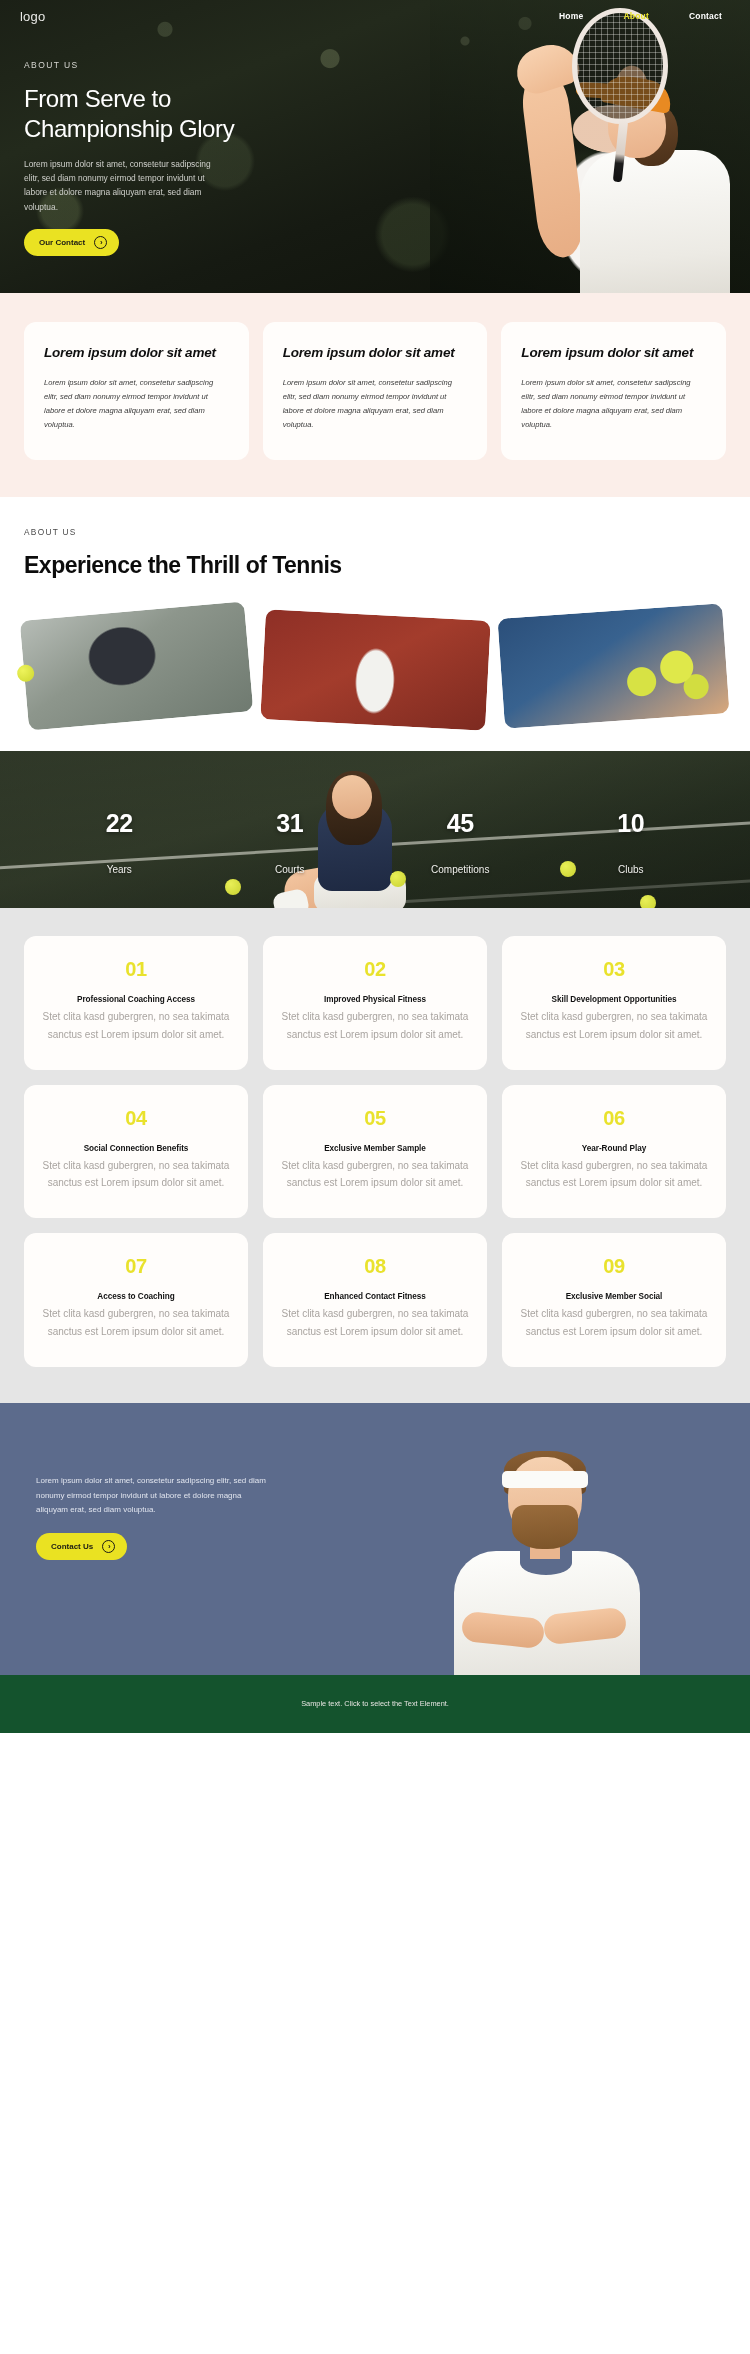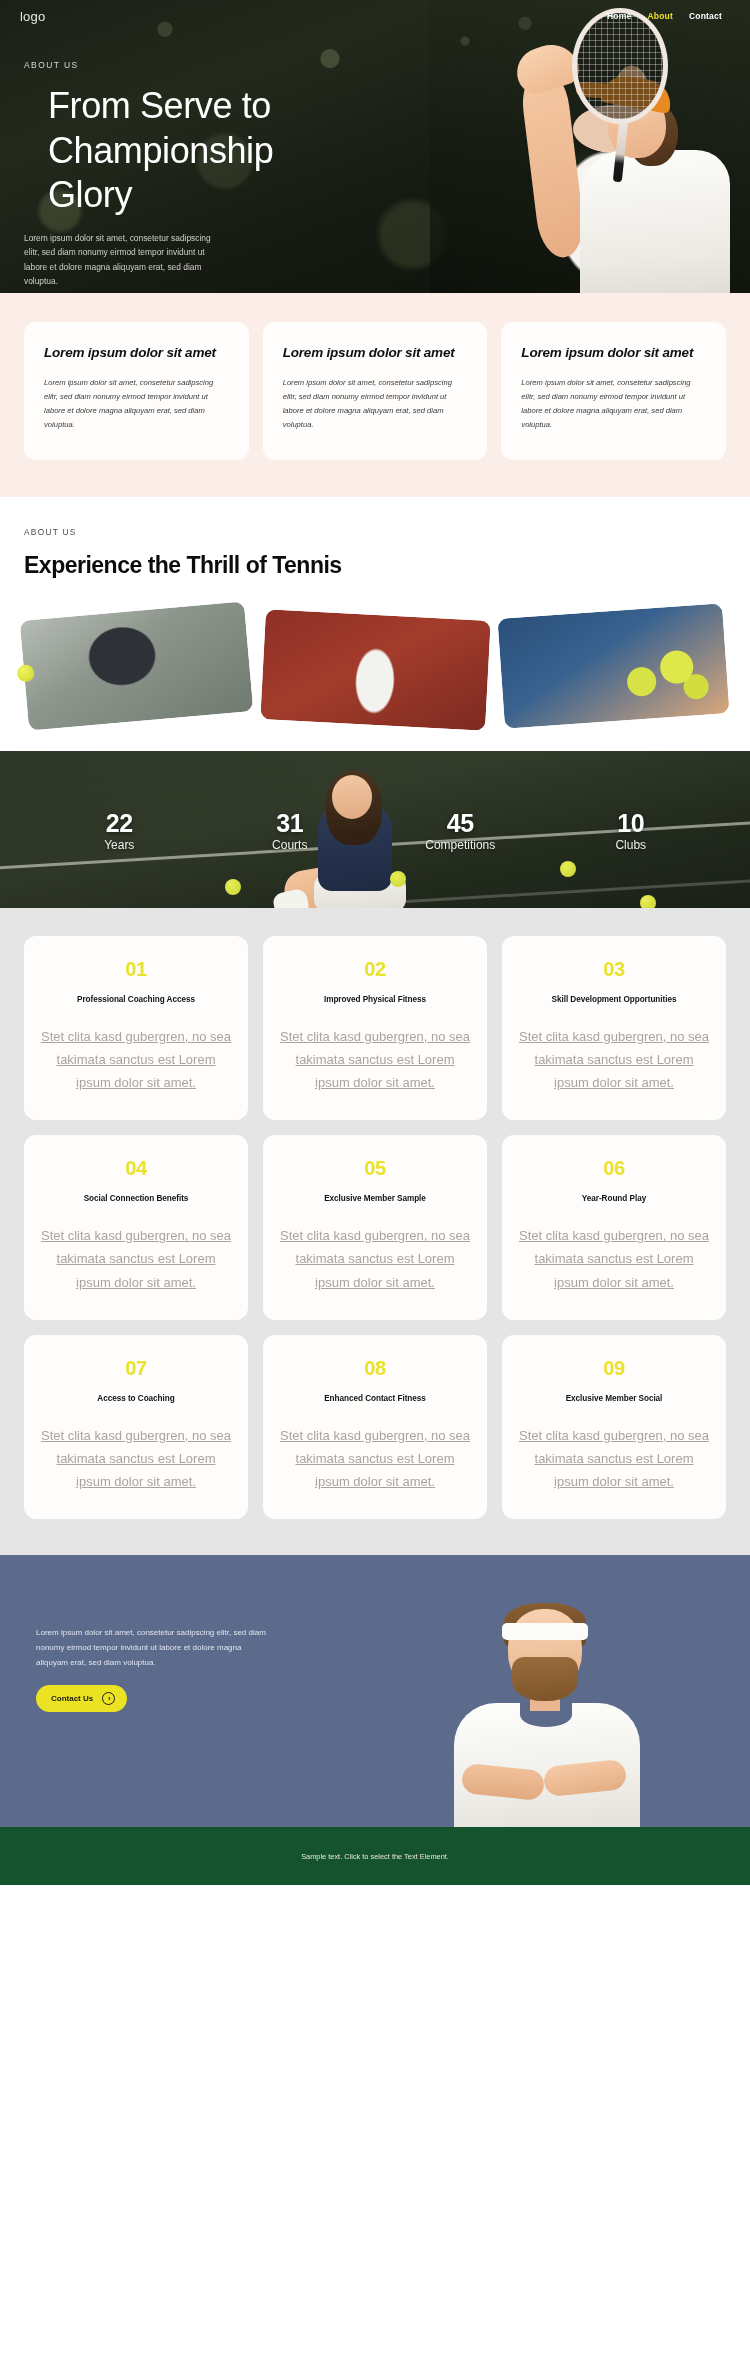--- a/index.html
+++ b/index.html
@@ -86,31 +86,31 @@
     position: absolute; left: 150px; top: 150px; width: 150px; height: 150px;
     background: linear-gradient(175deg,#fdfdfb 0%,#eceae4 70%,#dedbd3 100%);
     border-radius: 46px 34px 0 0;
   }
 
   .nav {
     position: absolute; top: 0; left: 0; right: 0; height: 32px;
     display: flex; align-items: center; padding: 0 20px; z-index: 6;
   }
   .logo { color: #e9e9e6; font-size: 13px; font-weight: 400; letter-spacing: .2px; }
-  .nav-links { margin-left: auto; display: flex; gap: 16px; padding-right: 8px; }
+  .nav-links { margin-left: auto; display: flex; gap: 40px; padding-right: 8px; }
   .nav-link { color: #ffffff; font-size: 8.5px; font-weight: 700; letter-spacing: .2px; }
   .nav-link.active { color: #e9e22c; }
 
   .hero-inner { position: absolute; left: 24px; top: 60px; width: 300px; z-index: 5; }
   .eyebrow {
     color: #d7d7d2; font-size: 8.5px; letter-spacing: 1.4px; font-weight: 400;
   }
   .hero-title {
-    color: #ffffff; font-size: 36px; line-height: 1.24; font-weight: 300;
-    letter-spacing: -0.4px; margin-top: 14px; margin-left: 24px;
+    color: #ffffff; font-size: 24px; line-height: 1.24; font-weight: 300;
+    letter-spacing: -0.4px; margin-top: 14px;
   }
   .hero-sub {
     color: #cfd0cb; font-size: 8.4px; line-height: 1.72; margin-top: 13px; width: 200px;
   }
   .btn {
     display: inline-flex; align-items: center; gap: 9px;
     background: #eae222; color: #1c1c14; border-radius: 20px;
     padding: 7px 12px 7px 15px; font-size: 8px; font-weight: 700; margin-top: 15px;
     border: none; cursor: pointer;
   }
@@ -221,39 +221,39 @@
   .stats-row {
     position: absolute; left: 0; right: 0; top: 58px; display: flex; z-index: 4;
     padding: 0 34px;
   }
   .stat { flex: 1; text-align: center; }
   .stat-num {
     font-size: 25px; font-weight: 700; color: #ffffff; letter-spacing: -0.5px;
     text-shadow: 0 1px 4px rgba(0,0,0,.45);
   }
   .stat-lbl {
-    font-size: 12px; color: #f0f0ec; margin-top: 0; font-weight: 400;
+    font-size: 10px; color: #f0f0ec; margin-top: 26px; font-weight: 400;
     text-shadow: 0 1px 3px rgba(0,0,0,.5);
   }
 
   
   .section-grid { background: #e5e5e5; padding: 28px 24px 36px; }
   .grid9 { display: grid; grid-template-columns: repeat(3,1fr); gap: 15px; }
   .card9 {
     background: #fffdfb; border-radius: 12px; padding: 22px 16px 26px; text-align: center;
   }
   .card9 .num {
     font-size: 20px; font-weight: 800; color: #e9e22c; letter-spacing: -0.4px;
   }
   .card9 .t {
     margin-top: 14px; font-size: 8.2px; font-weight: 700; color: #121212;
     letter-spacing: -0.05px;
   }
   .card9 .d {
-    margin-top: 21px; font-size: 13px; line-height: 1.78; color: #a9a4a0; text-decoration: underline;
+    margin-top: 4px; font-size: 10px; line-height: 1.78; color: #a9a4a0;
   }
 
   
   .section-epic {
     position: relative; background: #5c6b8c; height: 272px; overflow: hidden;
   }
   .epic-inner { position: absolute; left: 36px; top: 56px; width: 290px; z-index: 4; }
   .epic-title {
     font-size: 22px; font-weight: 700; color: #ffffff; line-height: 1.3;
     letter-spacing: -0.4px;

